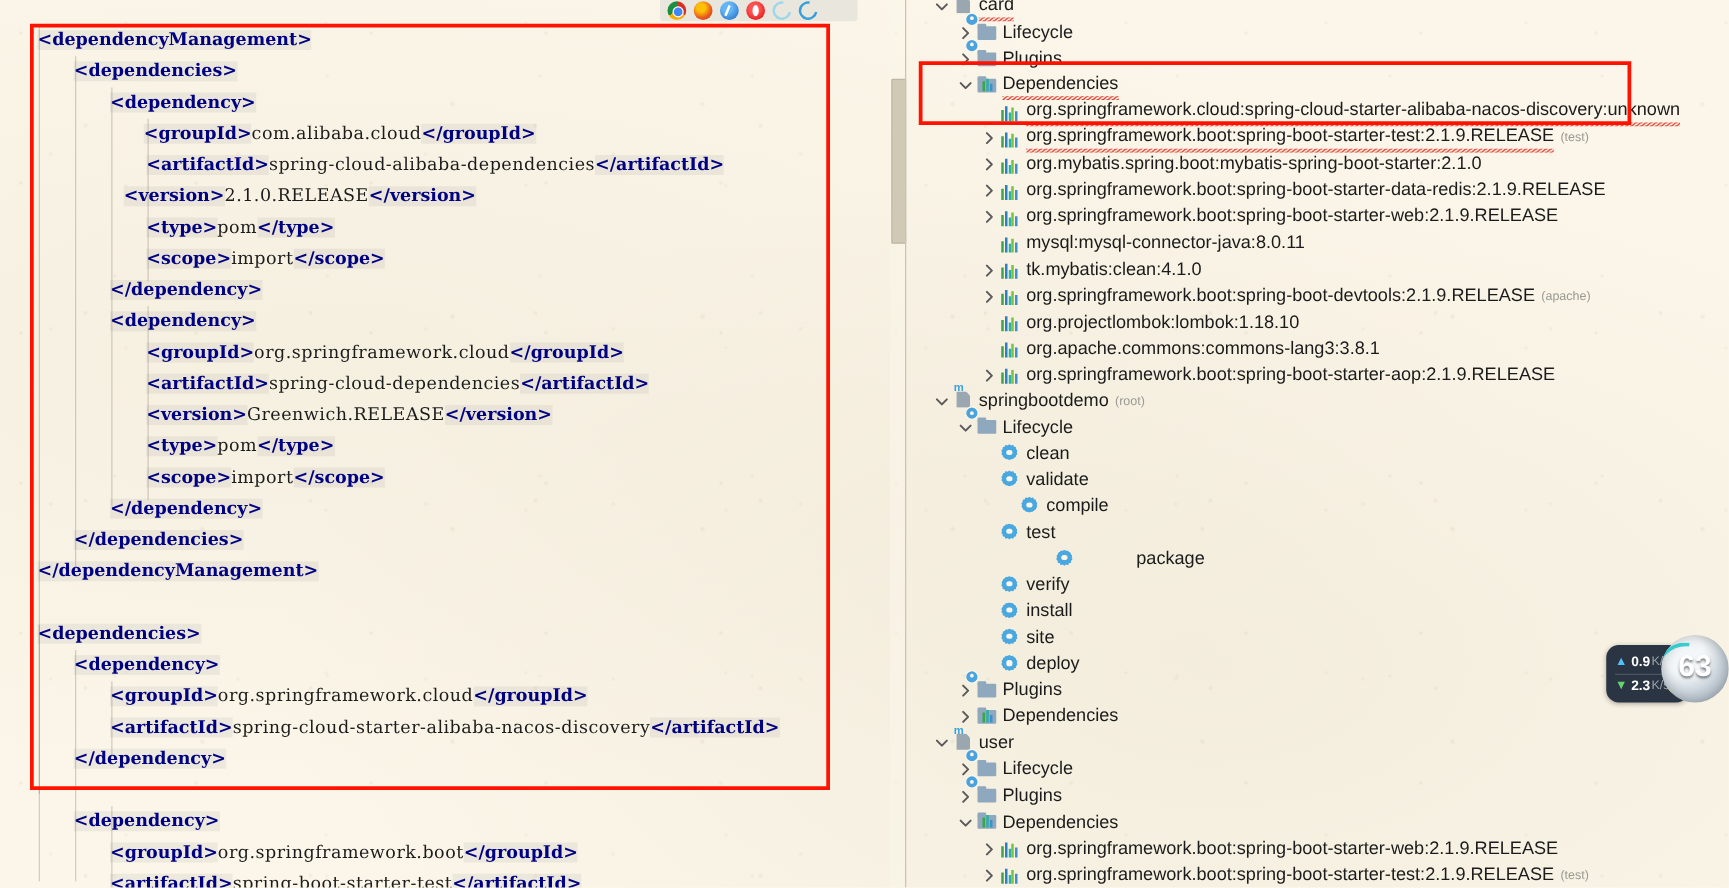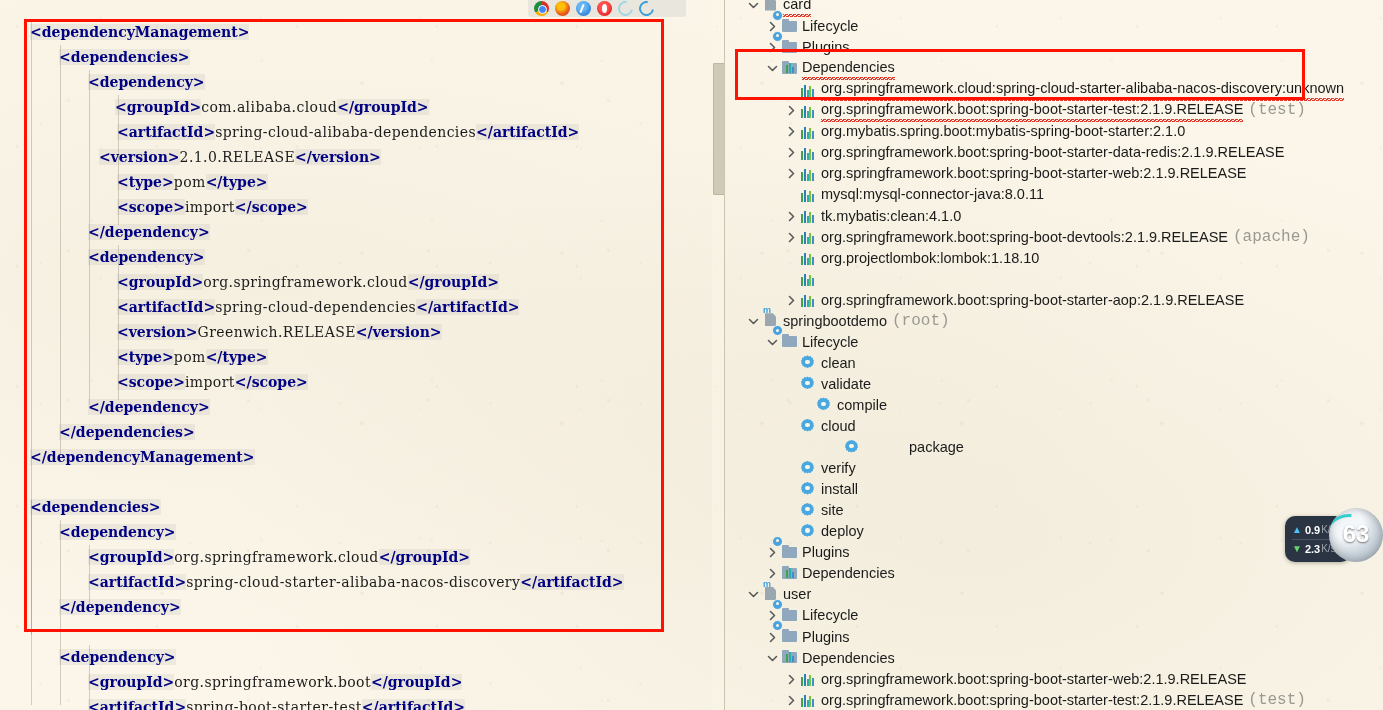--- a/index.html
+++ b/index.html
@@ -53,21 +53,21 @@
   
   #maven{
     position:absolute;left:725px;top:0;width:658px;height:710px;
     z-index:3;font-size:14px;
   }
   .tnode{position:absolute;height:21px;line-height:21px;white-space:nowrap;display:flex;align-items:center;}
   .arrow{width:13px;height:13px;display:inline-block;position:relative;flex:0 0 13px;margin-right:3px;}
   .arrow svg{display:block;}
   .ticon{width:16px;height:16px;flex:0 0 16px;margin-right:4px;display:inline-block;position:relative;}
   .tlabel{color:#1b1b1b;font-family:"Liberation Sans",sans-serif;font-size:14.5px;}
-  .tdim{color:#9a9a93;font-size:16px;margin-left:5px;font-family:Liberation Mono, monospace;}
+  .tdim{color:#9a9a93;font-size:10px;margin-left:5px;font-family:Liberation Sans, sans-serif;}
   .wavy{
     background-image:
       repeating-linear-gradient(135deg,#e23b2e 0 1px,transparent 1px 2px);
     background-repeat:repeat-x;background-size:4px 3px;background-position:0 100%;
     padding-bottom:2px;
   }
 
   
   .bars{display:inline-block;width:14px;height:13px;position:relative;}
   .bars i{position:absolute;bottom:0;width:2px;display:block;}
@@ -270,20 +270,21 @@
         <span class="tdim">(apache)</span>
       </div>
       <div class="tnode" style="top: 247.6px; left: 60px;">
         <span class="arrow"></span>
         <span class="ticon"><span class="bars"><i style="left:0px;height:9px;background:#3fa34d"></i><i style="left:2.8px;height:12px;background:#2f7fbf"></i><i style="left:5.6px;height:7px;background:#2bb0a8"></i><i style="left:8.399999999999999px;height:11px;background:#7ac143"></i><i style="left:11.2px;height:8px;background:#3f8fcf"></i></span></span>
         <span class="tlabel">org.projectlombok:lombok:1.18.10</span>
       </div>
       <div class="tnode" style="top: 268.65px; left: 60px;">
         <span class="arrow"></span>
         <span class="ticon"><span class="bars"><i style="left:0px;height:9px;background:#3fa34d"></i><i style="left:2.8px;height:12px;background:#2f7fbf"></i><i style="left:5.6px;height:7px;background:#2bb0a8"></i><i style="left:8.399999999999999px;height:11px;background:#7ac143"></i><i style="left:11.2px;height:8px;background:#3f8fcf"></i></span></span>
+        <span class="tlabel">org.apache.commons:commons-lang3:3.8.1</span>
       </div>
       <div class="tnode" style="top: 289.7px; left: 60px;">
         <span class="arrow">
           <svg width="13" height="13" viewBox="0 0 13 13">
             <path d="M4.5,2.5 L8.5,6.5 L4.5,10.5" fill="none" stroke="#5a5a5a" stroke-width="1.6" stroke-linecap="round" stroke-linejoin="round"></path>
           </svg>
         </span>
         <span class="ticon"><span class="bars"><i style="left:0px;height:9px;background:#3fa34d"></i><i style="left:2.8px;height:12px;background:#2f7fbf"></i><i style="left:5.6px;height:7px;background:#2bb0a8"></i><i style="left:8.399999999999999px;height:11px;background:#7ac143"></i><i style="left:11.2px;height:8px;background:#3f8fcf"></i></span></span>
         <span class="tlabel">org.springframework.boot:spring-boot-starter-aop:2.1.9.RELEASE</span>
       </div>
@@ -317,21 +318,21 @@
         <span class="tlabel">validate</span>
       </div>
       <div class="tnode" style="top: 394.95px; left: 76px;">
         <span class="arrow"></span>
         <span class="ticon"><span class="gear"></span></span>
         <span class="tlabel">compile</span>
       </div>
       <div class="tnode" style="top: 416px; left: 60px;">
         <span class="arrow"></span>
         <span class="ticon"><span class="gear"></span></span>
-        <span class="tlabel">cloud</span>
+        <span class="tlabel">test</span>
       </div>
       <div class="tnode" style="top: 437.05px; left: 60px; gap: 44px;">
         <span class="arrow"></span>
         <span class="ticon"><span class="gear"></span></span>
         <span class="tlabel">package</span>
       </div>
       <div class="tnode" style="top: 458.1px; left: 60px;">
         <span class="arrow"></span>
         <span class="ticon"><span class="gear"></span></span>
         <span class="tlabel">verify</span>

